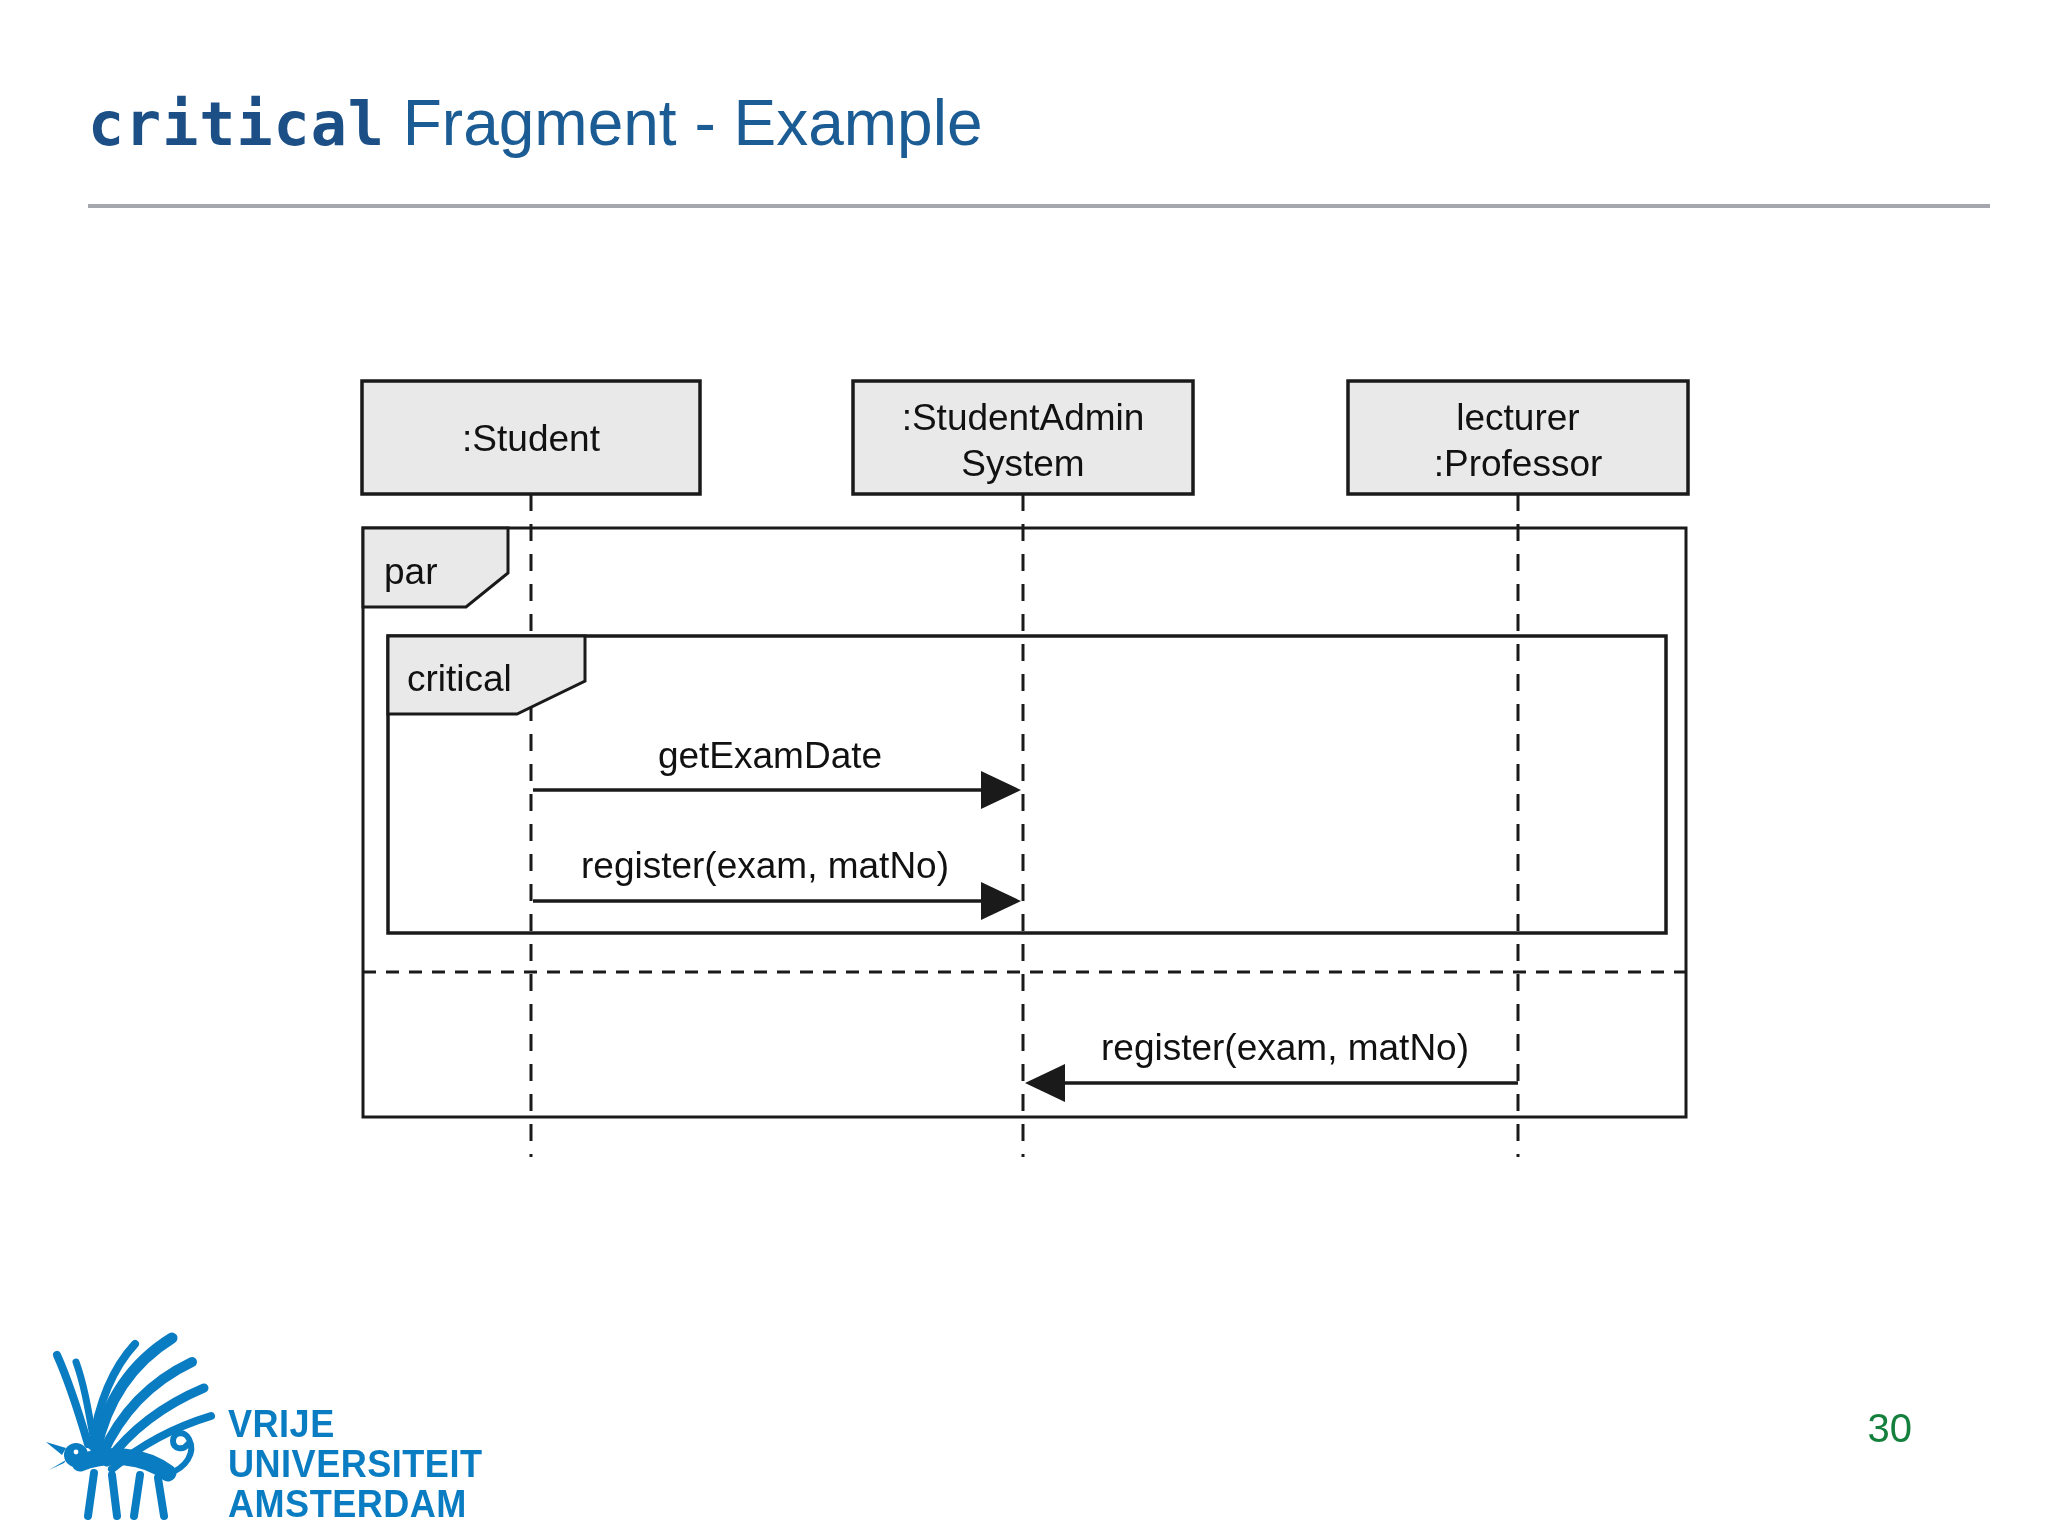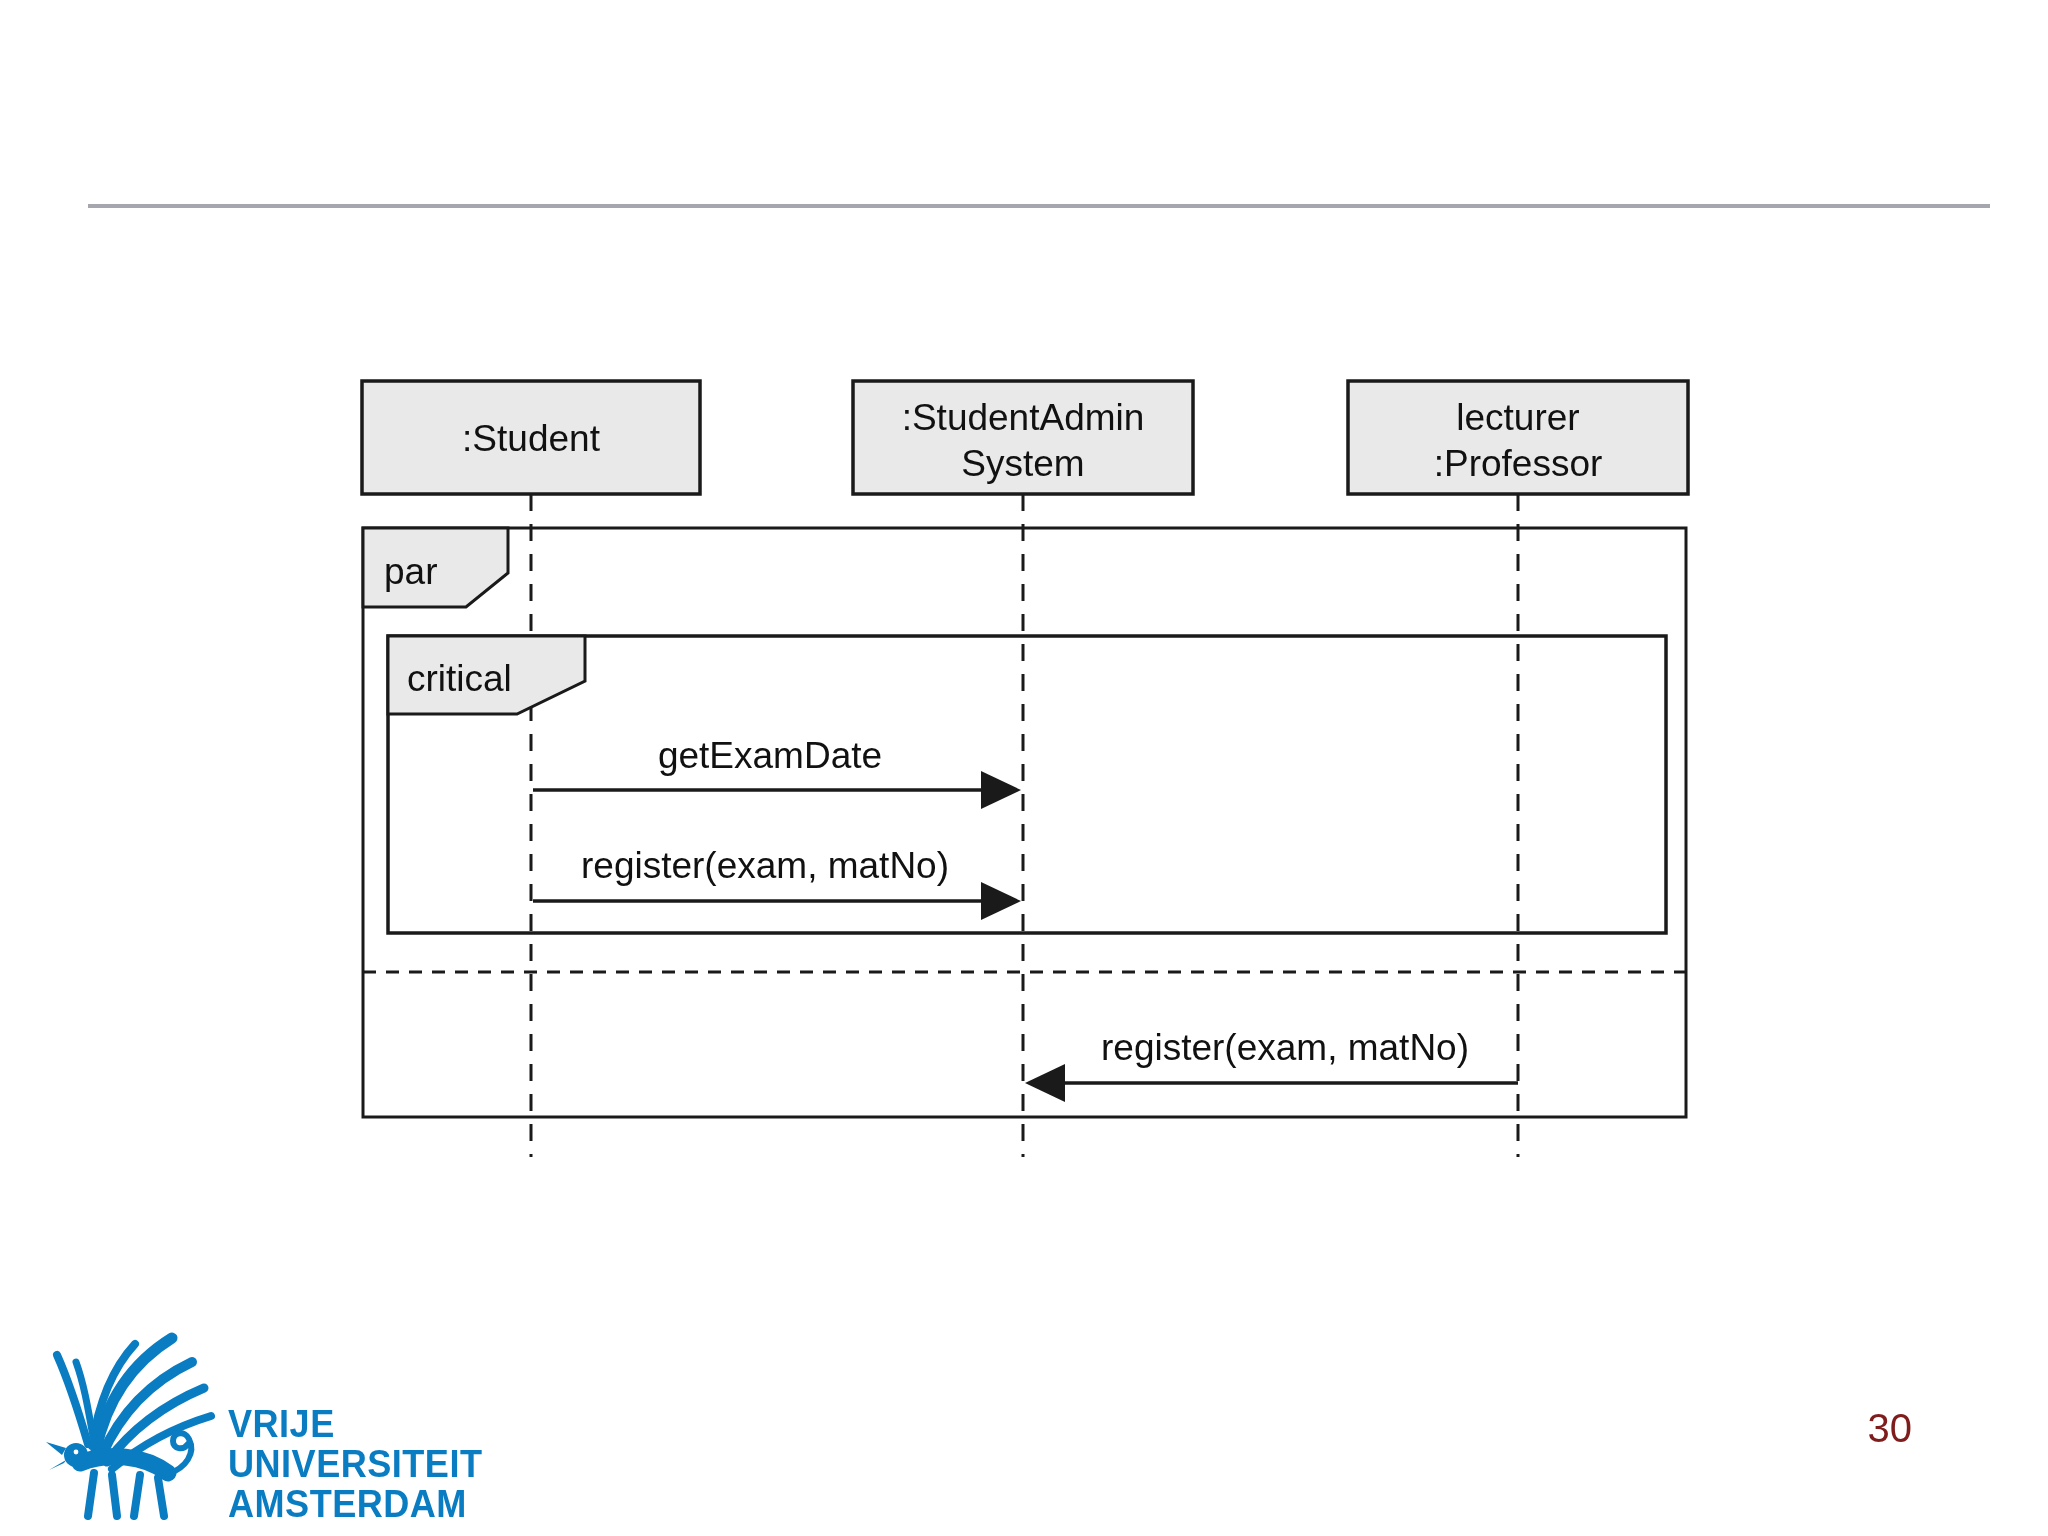--- a/index.html
+++ b/index.html
@@ -76,28 +76,31 @@
     width: 185px;
     height: 208px;
   }
   
   .page-number {
     position: absolute;
     right: 136px;
     top: 1406px;
     font-size: 40px;
     font-weight: 300;
-    color: #7f1d1d;
+    color: #15803d;
   }
 </style>
 </head>
 <body>
 
 <div class="slide">
 
+  <div class="title">
+    <span class="code">critical</span><span class="rest"> Fragment - Example</span>
+  </div>
   <div class="title-rule"></div>
 
   <svg class="diagram-svg" viewBox="0 0 2048 1536">
 
     <line x1="531" y1="494" x2="531" y2="1157" stroke="#1a1a1a" stroke-width="3" stroke-dasharray="17 13"></line>
     <line x1="1023" y1="494" x2="1023" y2="1157" stroke="#1a1a1a" stroke-width="3" stroke-dasharray="17 13"></line>
     <line x1="1518" y1="494" x2="1518" y2="1157" stroke="#1a1a1a" stroke-width="3" stroke-dasharray="17 13"></line>
 
     <rect x="362" y="381" width="338" height="113" fill="#e9e9e9" stroke="#1a1a1a" stroke-width="3.5"></rect>
     <text x="531" y="451" font-size="37" text-anchor="middle">:Student</text>

